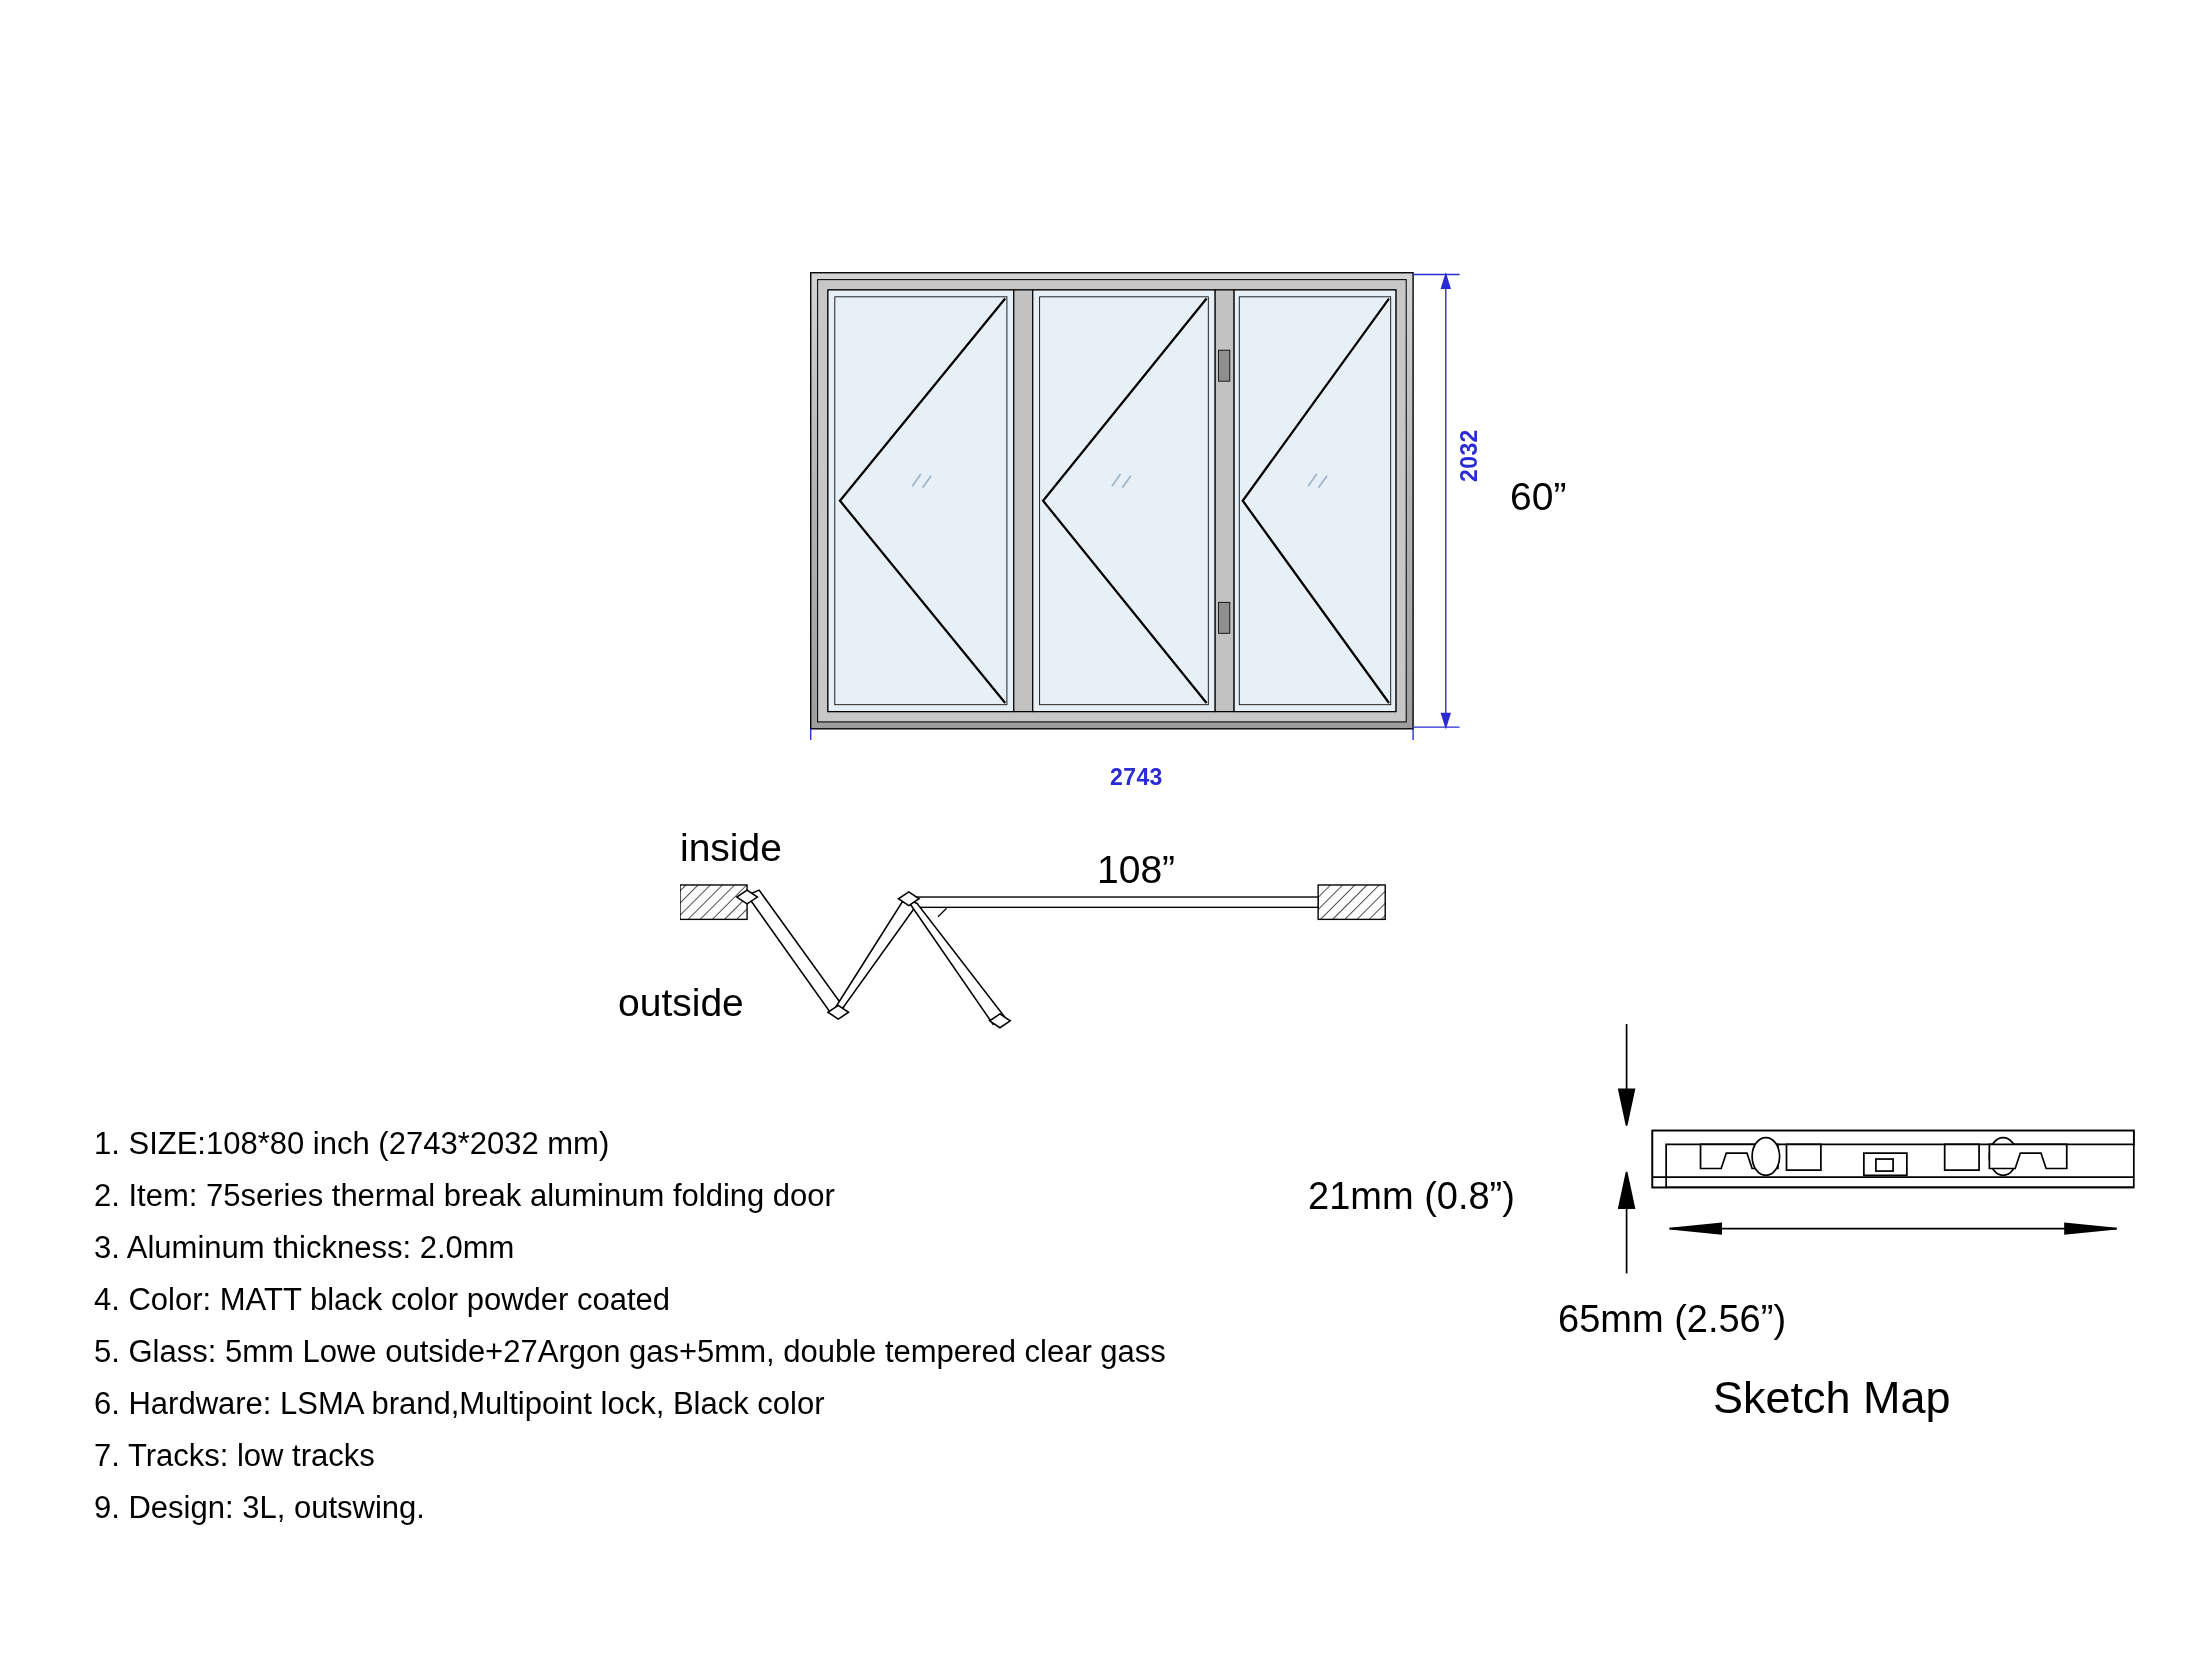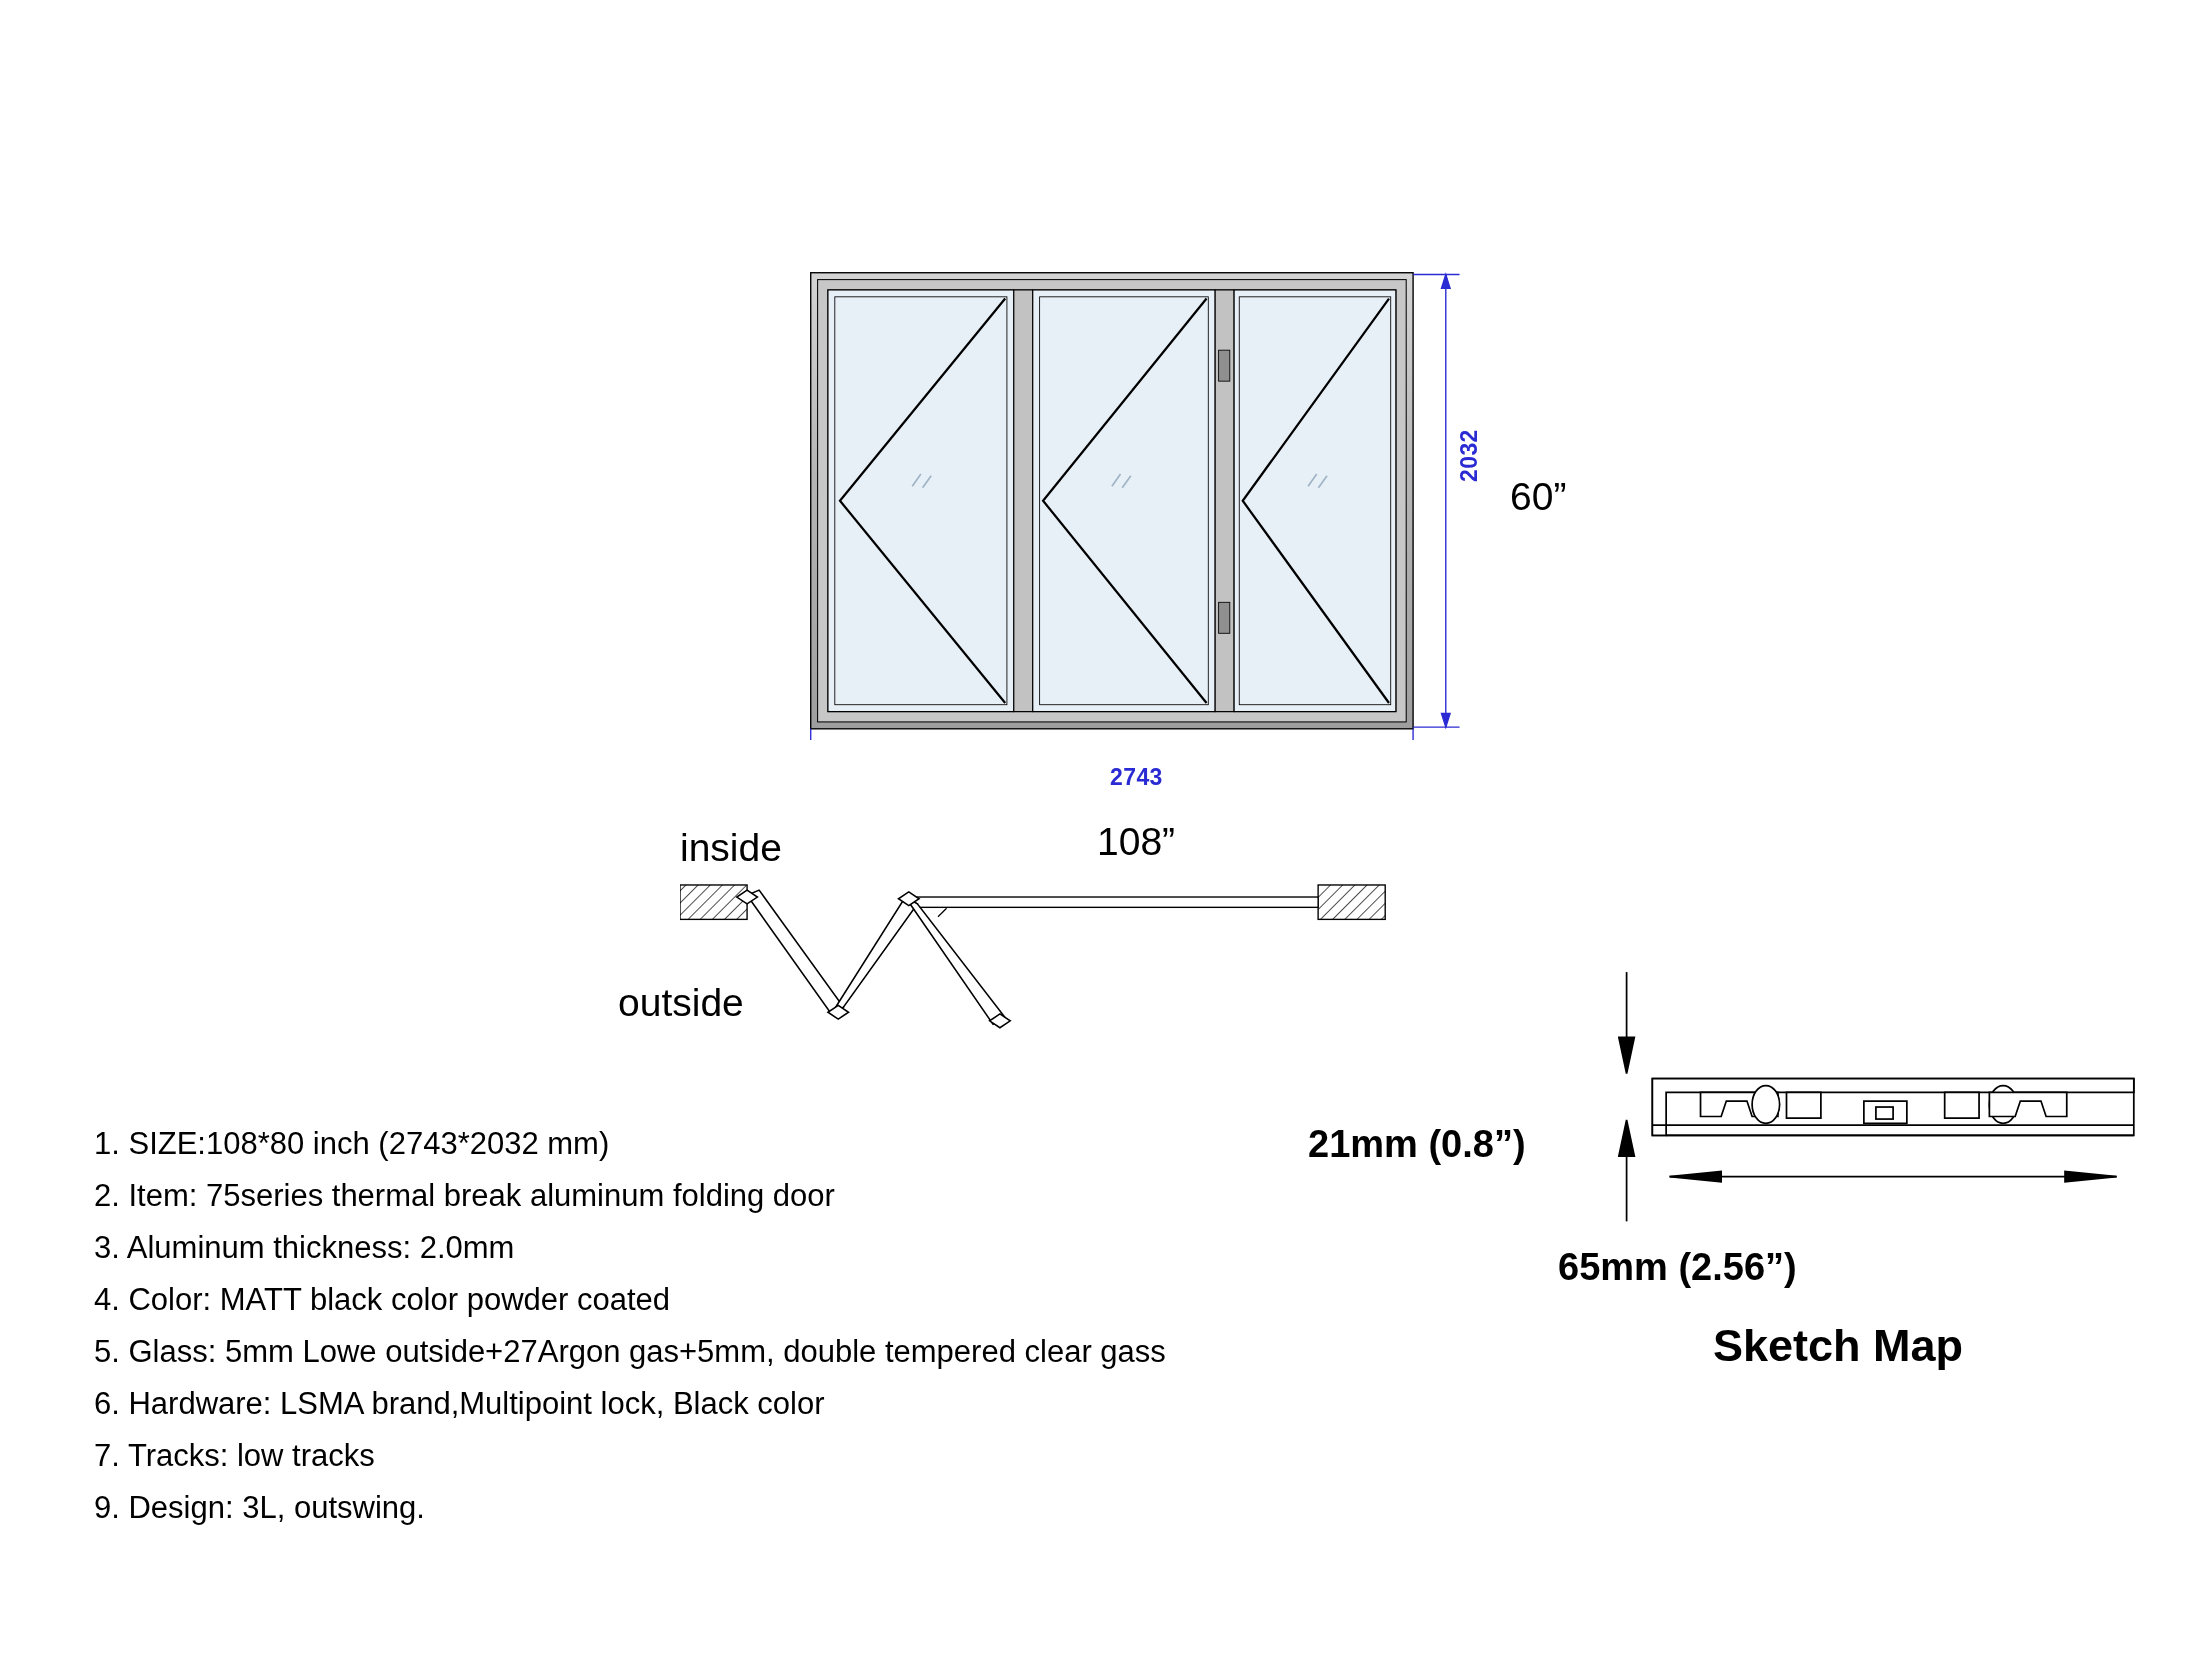--- a/index.html
+++ b/index.html
@@ -47,21 +47,21 @@
     transform: rotate(-90deg);
     transform-origin: left top;
   }
   .dim-imperial {
     position: absolute;
     color: #000000;
     font-size: 39px;
   }
   #dim-width-imperial {
     left: 1097px;
-    top: 820px;
+    top: 848px;
   }
   #dim-height-imperial {
     left: 1510px;
     top: 475px;
   }
   
   .plan-label {
     position: absolute;
     font-size: 39px;
     color: #000000;
@@ -96,24 +96,23 @@
   #spec-list li {
     font-size: 31px;
     line-height: 52px;
     color: #000000;
     white-space: nowrap;
   }
   
   #sketch-map-group {
     position: absolute;
     left: 1618px;
-    top: 972px;
+    top: 1024px;
     width: 568px;
     height: 465px;
-    font-weight: bold;
   }
   #profile-svg {
     position: absolute;
     left: 0; top: 0;
   }
   .sketch-dim {
     position: absolute;
     font-size: 38px;
     color: #000000;
     white-space: nowrap;

